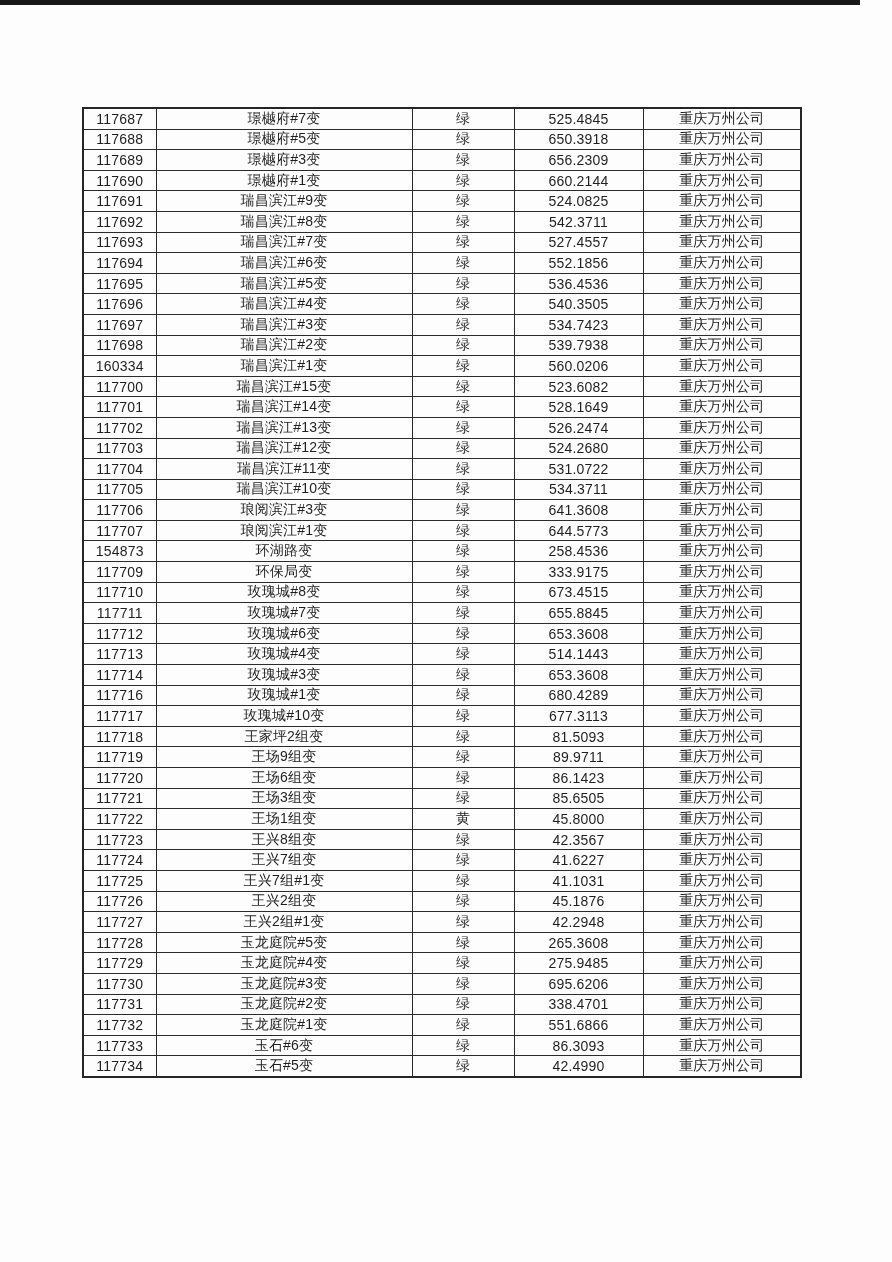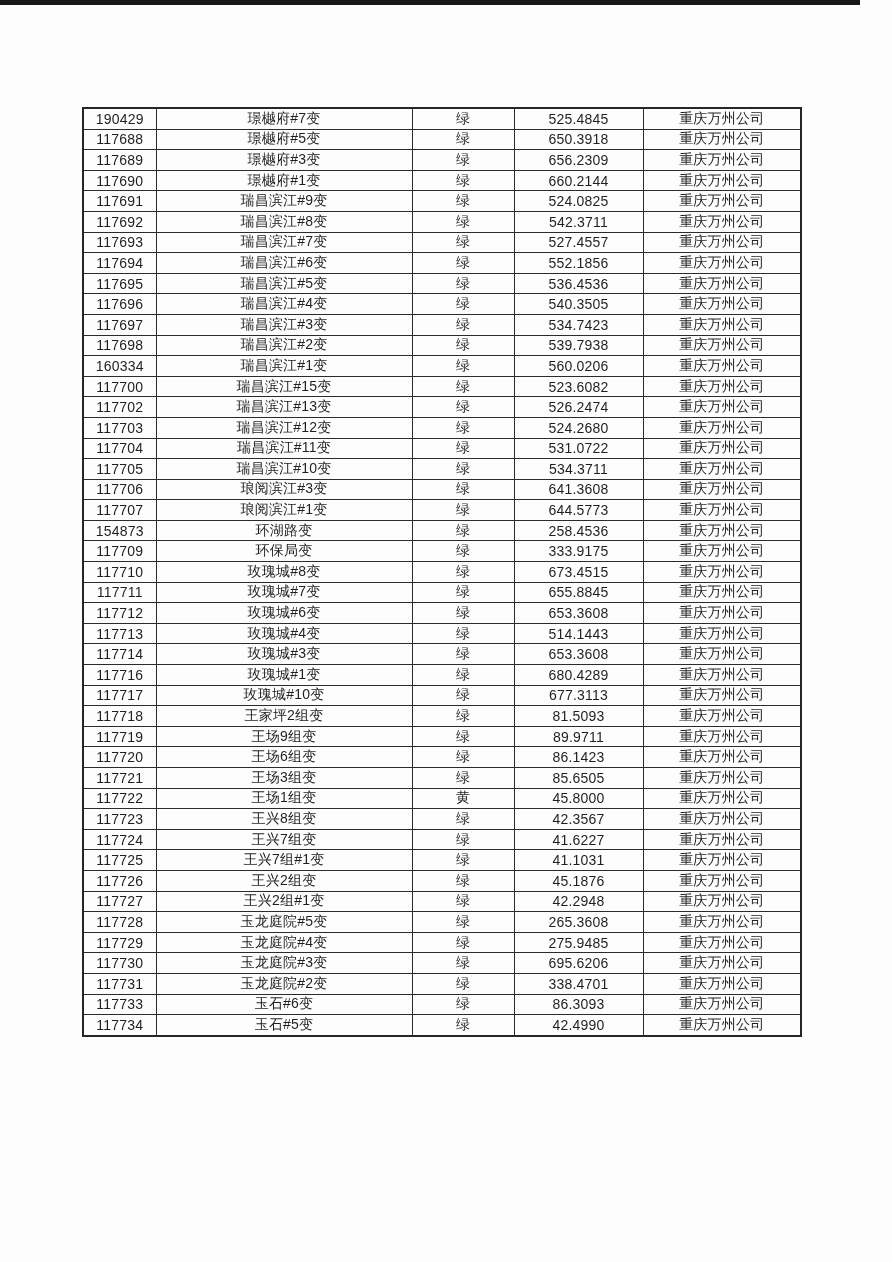--- a/index.html
+++ b/index.html
@@ -60,21 +60,21 @@
   <table class="data-table">
     <colgroup>
       <col class="col-id">
       <col class="col-name">
       <col class="col-status">
       <col class="col-value">
       <col class="col-company">
     </colgroup>
     <tbody>
         <tr>
-          <td>190429</td>
+          <td>117687</td>
           <td>璟樾府#7变</td>
           <td>绿</td>
           <td>525.4845</td>
           <td>重庆万州公司</td>
         </tr>
         <tr>
           <td>117688</td>
           <td>璟樾府#5变</td>
           <td>绿</td>
           <td>650.3918</td>
@@ -155,20 +155,27 @@
           <td>瑞昌滨江#1变</td>
           <td>绿</td>
           <td>560.0206</td>
           <td>重庆万州公司</td>
         </tr>
         <tr>
           <td>117700</td>
           <td>瑞昌滨江#15变</td>
           <td>绿</td>
           <td>523.6082</td>
+          <td>重庆万州公司</td>
+        </tr>
+        <tr>
+          <td>117701</td>
+          <td>瑞昌滨江#14变</td>
+          <td>绿</td>
+          <td>528.1649</td>
           <td>重庆万州公司</td>
         </tr>
         <tr>
           <td>117702</td>
           <td>瑞昌滨江#13变</td>
           <td>绿</td>
           <td>526.2474</td>
           <td>重庆万州公司</td>
         </tr>
         <tr>
@@ -358,20 +365,27 @@
           <td>玉龙庭院#3变</td>
           <td>绿</td>
           <td>695.6206</td>
           <td>重庆万州公司</td>
         </tr>
         <tr>
           <td>117731</td>
           <td>玉龙庭院#2变</td>
           <td>绿</td>
           <td>338.4701</td>
+          <td>重庆万州公司</td>
+        </tr>
+        <tr>
+          <td>117732</td>
+          <td>玉龙庭院#1变</td>
+          <td>绿</td>
+          <td>551.6866</td>
           <td>重庆万州公司</td>
         </tr>
         <tr>
           <td>117733</td>
           <td>玉石#6变</td>
           <td>绿</td>
           <td>86.3093</td>
           <td>重庆万州公司</td>
         </tr>
         <tr>

